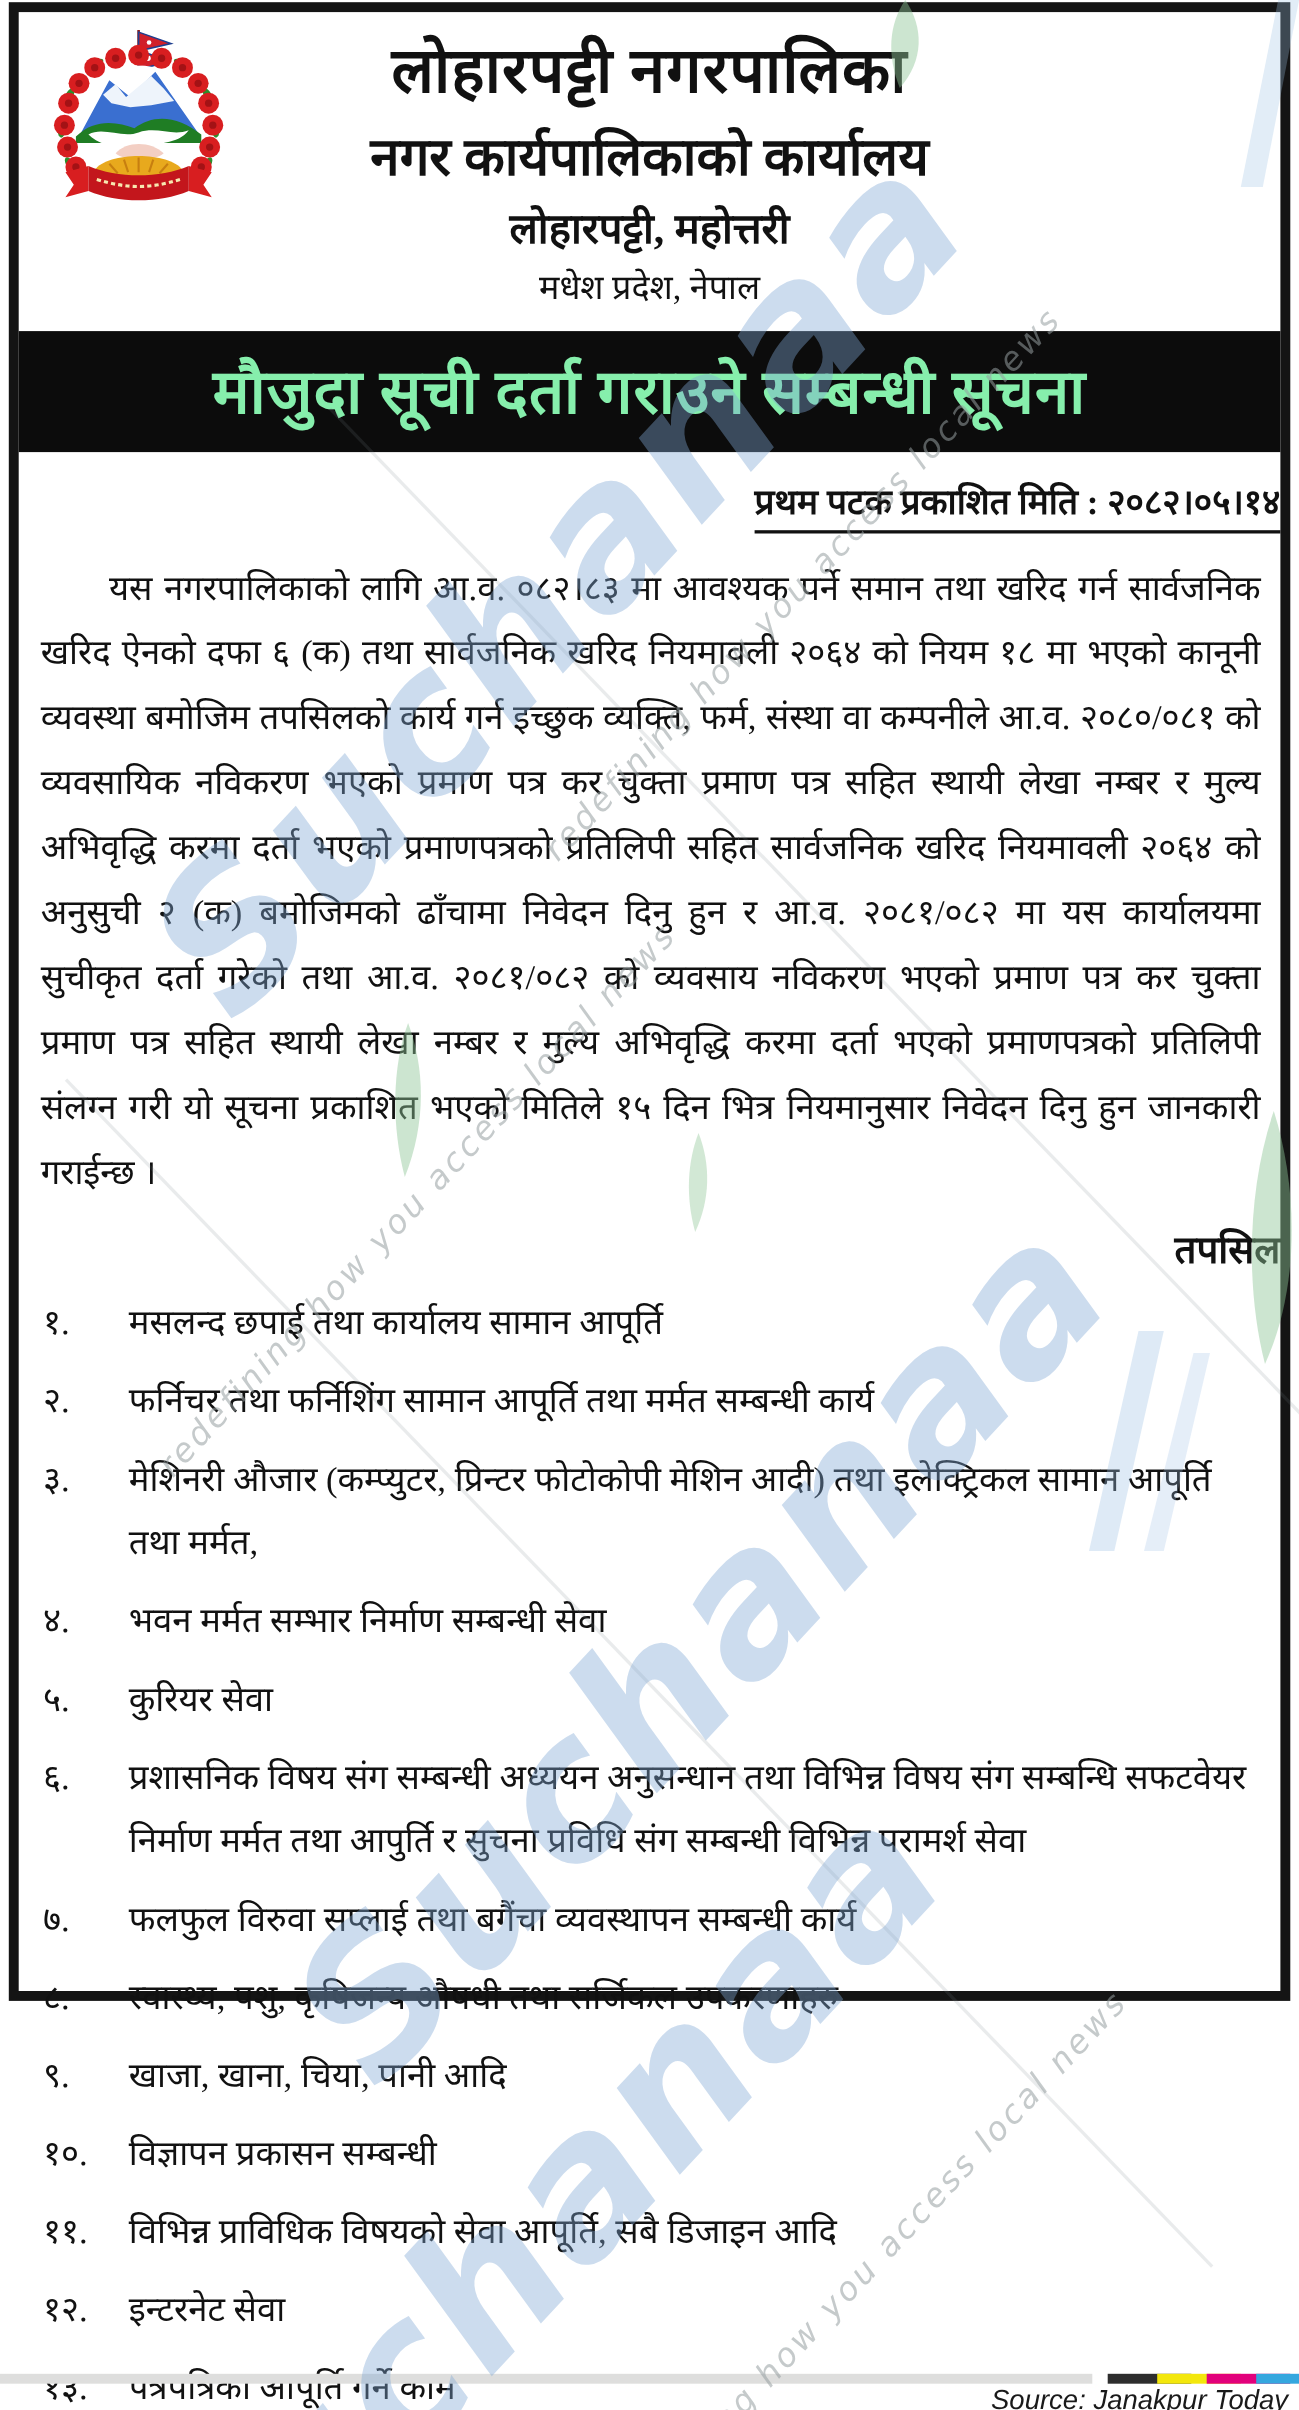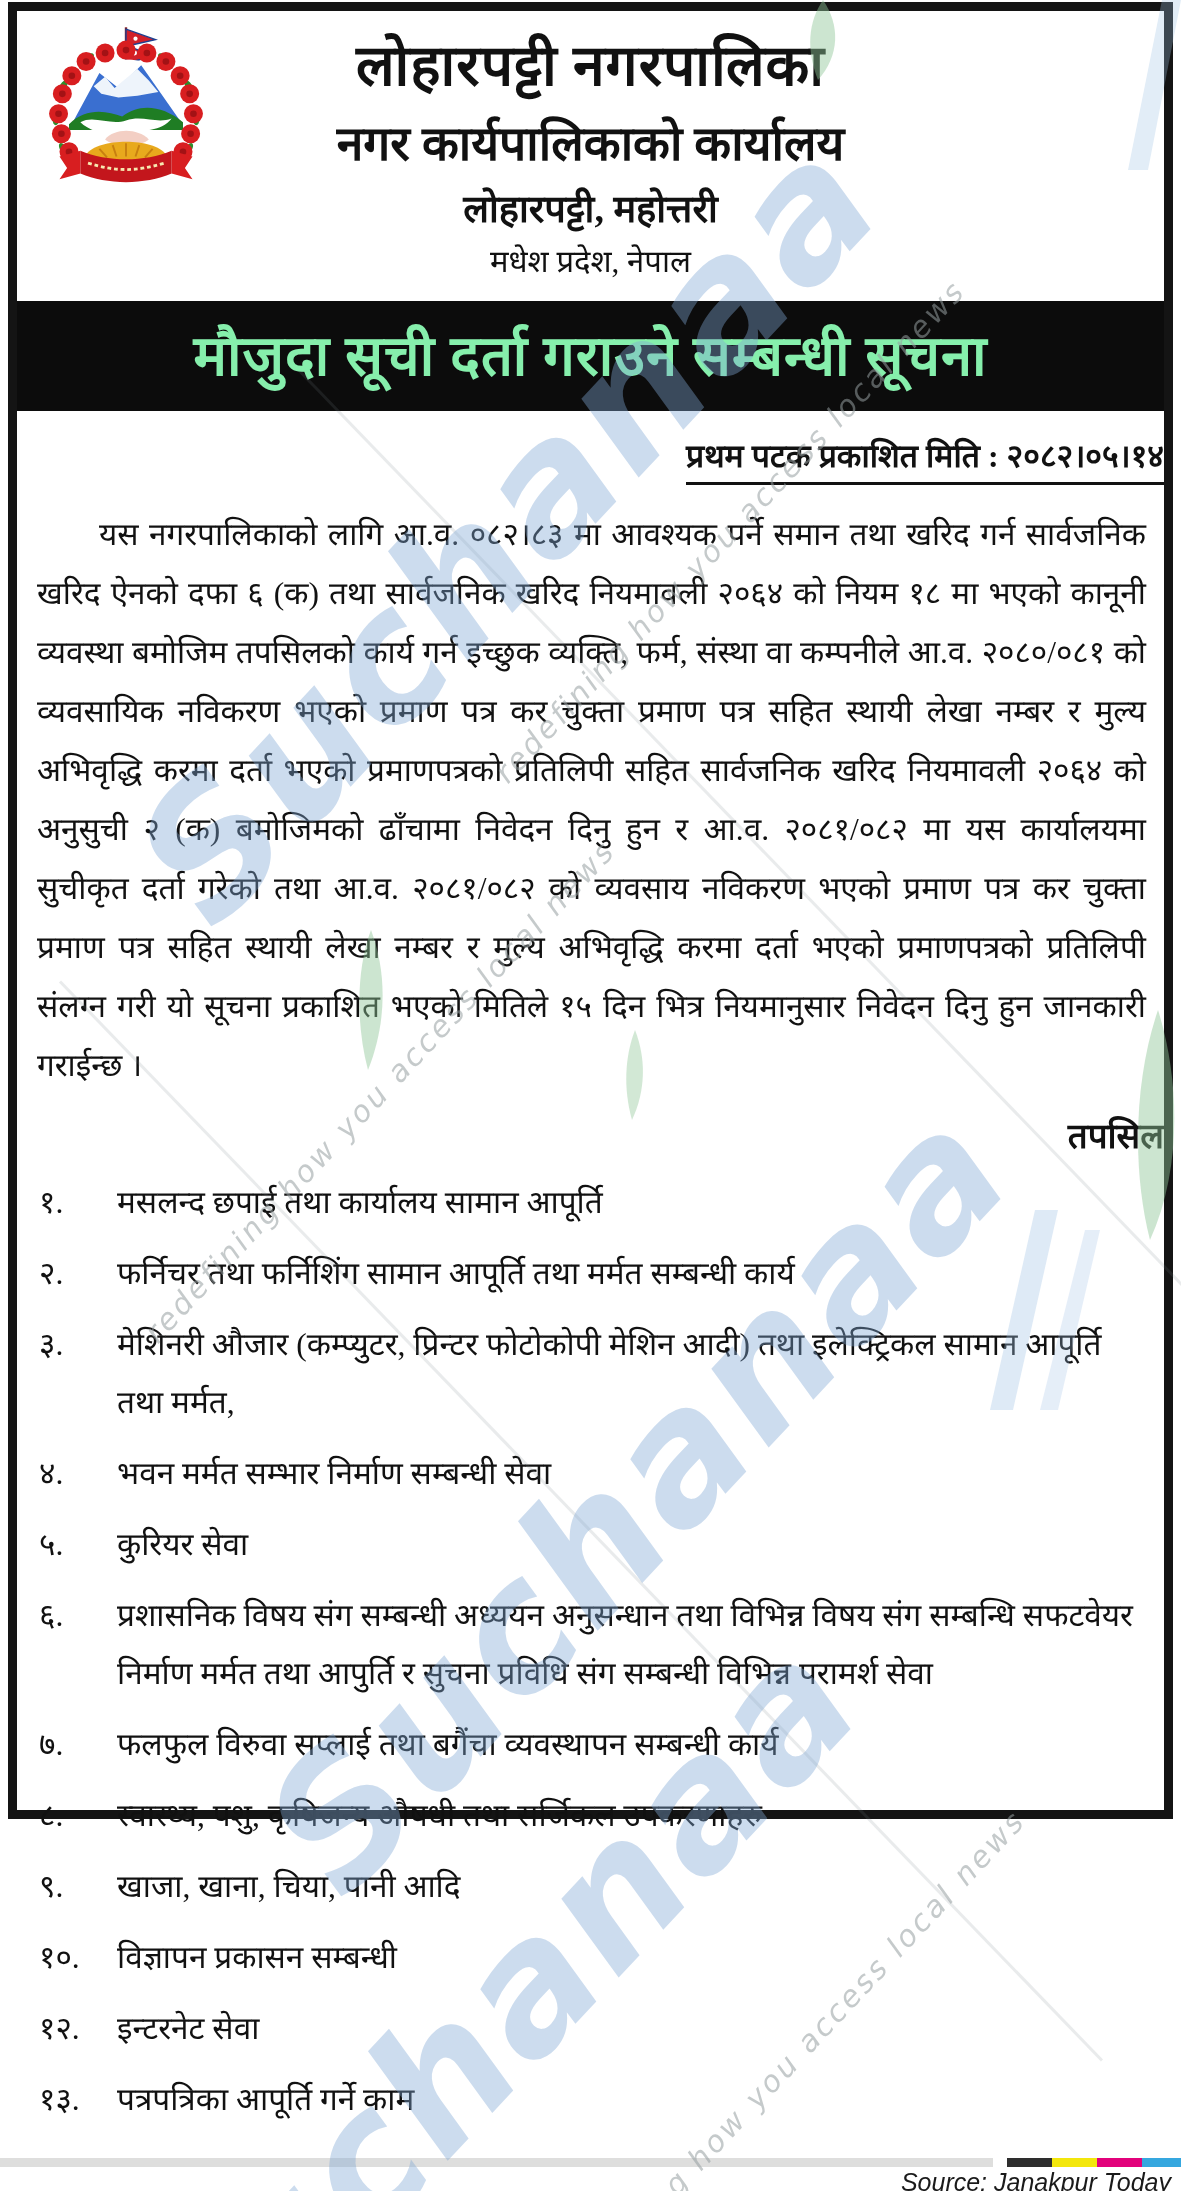--- a/index.html
+++ b/index.html
@@ -229,20 +229,24 @@
   </div>
       <div class="sched-item">
     <span class="num">९.</span>
     <span class="txt">खाजा, खाना, चिया, पानी आदि</span>
   </div>
       <div class="sched-item">
     <span class="num">१०.</span>
     <span class="txt">विज्ञापन प्रकासन सम्बन्धी</span>
   </div>
       <div class="sched-item">
+    <span class="num">११.</span>
+    <span class="txt">विभिन्न प्राविधिक विषयको सेवा आपूर्ति, सबै डिजाइन आदि</span>
+  </div>
+      <div class="sched-item">
     <span class="num">१२.</span>
     <span class="txt">इन्टरनेट सेवा</span>
   </div>
       <div class="sched-item">
     <span class="num">१३.</span>
     <span class="txt">पत्रपत्रिका आपूर्ति गर्ने काम</span>
   </div>
     </div>
 
 </div>

